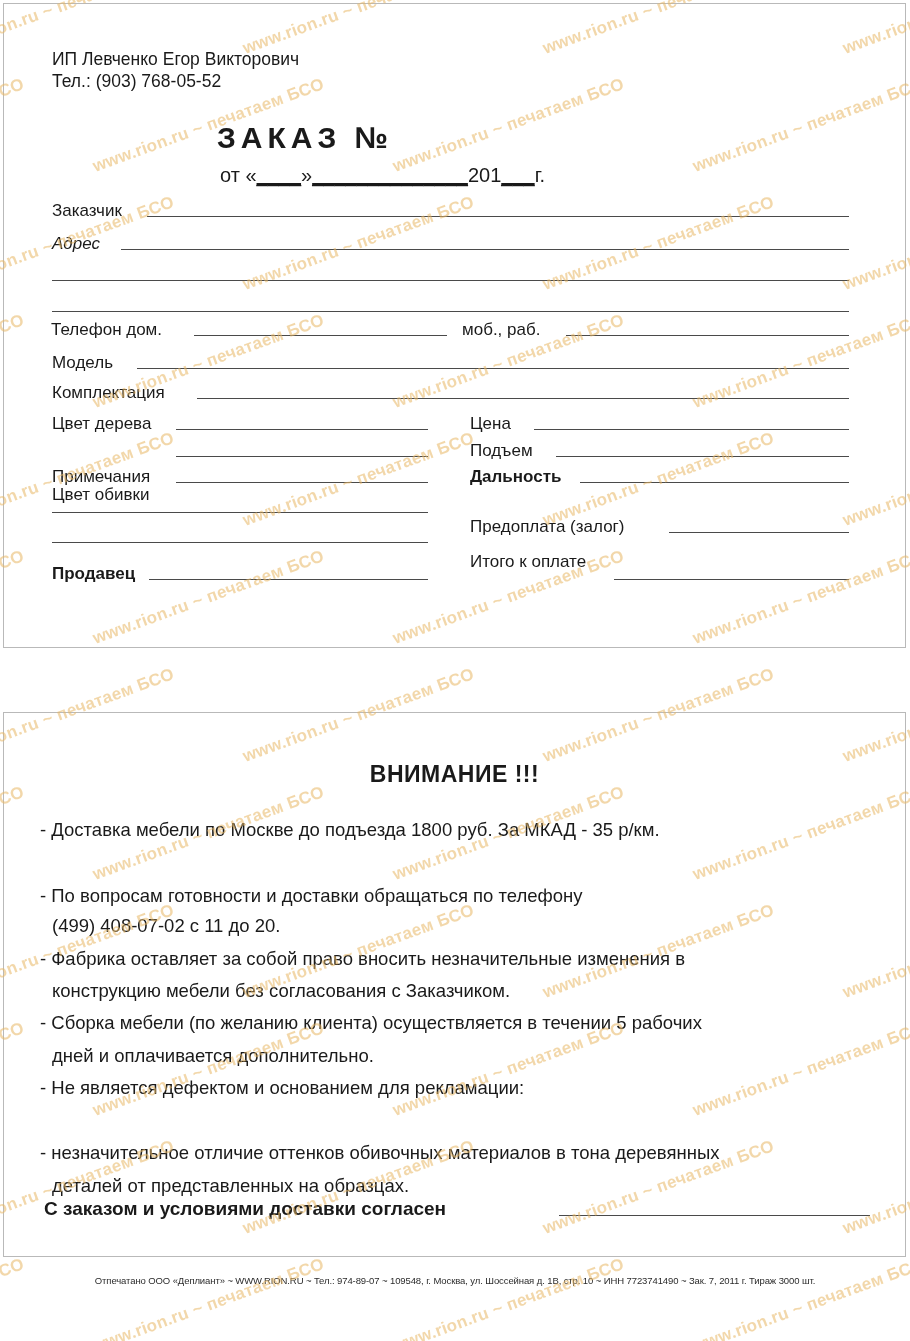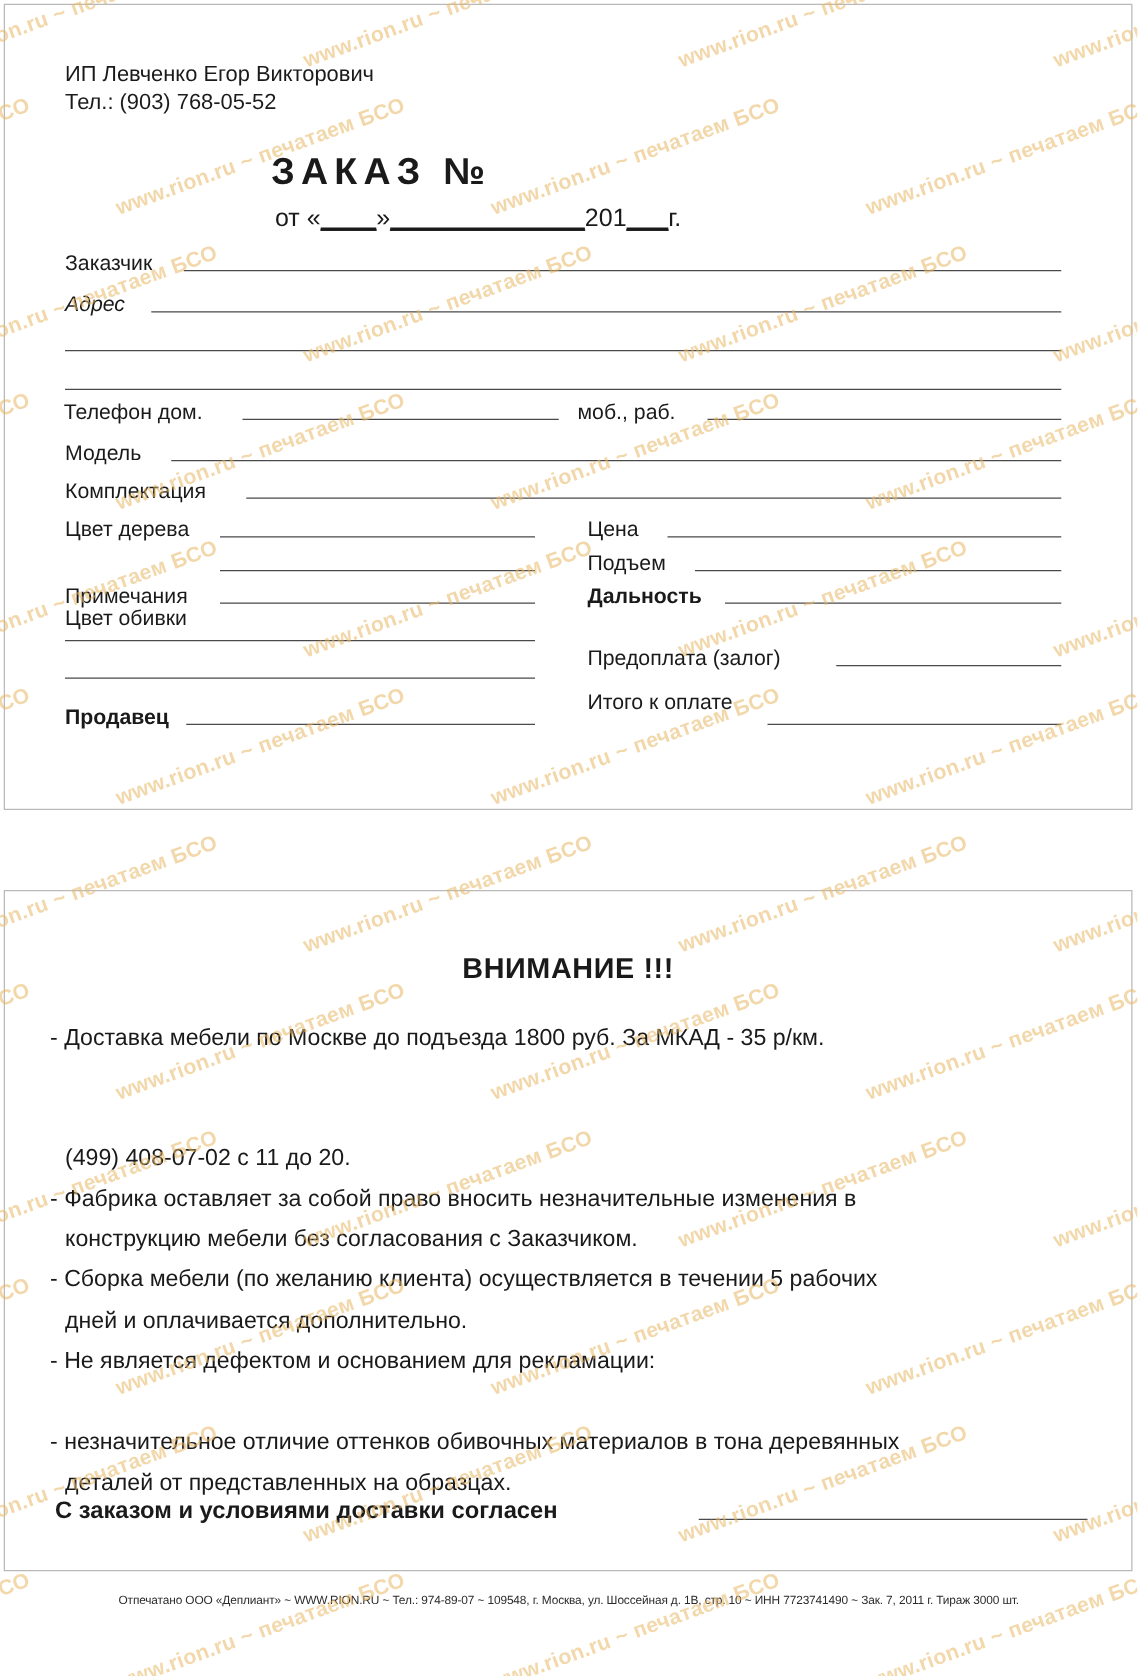--- a/index.html
+++ b/index.html
@@ -250,20 +250,21 @@
     <div class="rule" style="left:610px; top:575px; width:235px;"></div>
 
   </div>
 </div>
 
 <div class="panel" id="notice-panel">
   <div class="panel-inner">
     <div id="notice-title">ВНИМАНИЕ !!!</div>
 
     <div class="notice-line" style="top:108px;">- Доставка мебели по Москве до подъезда 1800 руб. За МКАД - 35 р/км.</div>
+    <div class="notice-line" style="top:174px;">- По вопросам готовности и доставки обращаться по телефону</div>
     <div class="notice-line notice-cont" style="top:204px;">(499) 408-07-02 с 11 до 20.</div>
     <div class="notice-line" style="top:237px;">- Фабрика оставляет за собой право вносить незначительные изменения в</div>
     <div class="notice-line notice-cont" style="top:269px;">конструкцию мебели без согласования с Заказчиком.</div>
     <div class="notice-line" style="top:301px;">- Сборка мебели (по желанию клиента) осуществляется в течении 5 рабочих</div>
     <div class="notice-line notice-cont" style="top:334px;">дней и оплачивается дополнительно.</div>
     <div class="notice-line" style="top:366px;">- Не является дефектом и основанием для рекламации:</div>
     <div class="notice-line" style="top:431px;">- незначительное отличие оттенков обивочных материалов в тона деревянных</div>
     <div class="notice-line notice-cont" style="top:464px;">деталей от представленных на образцах.</div>
 
     <div id="agree-label">С заказом и условиями доставки согласен</div>

